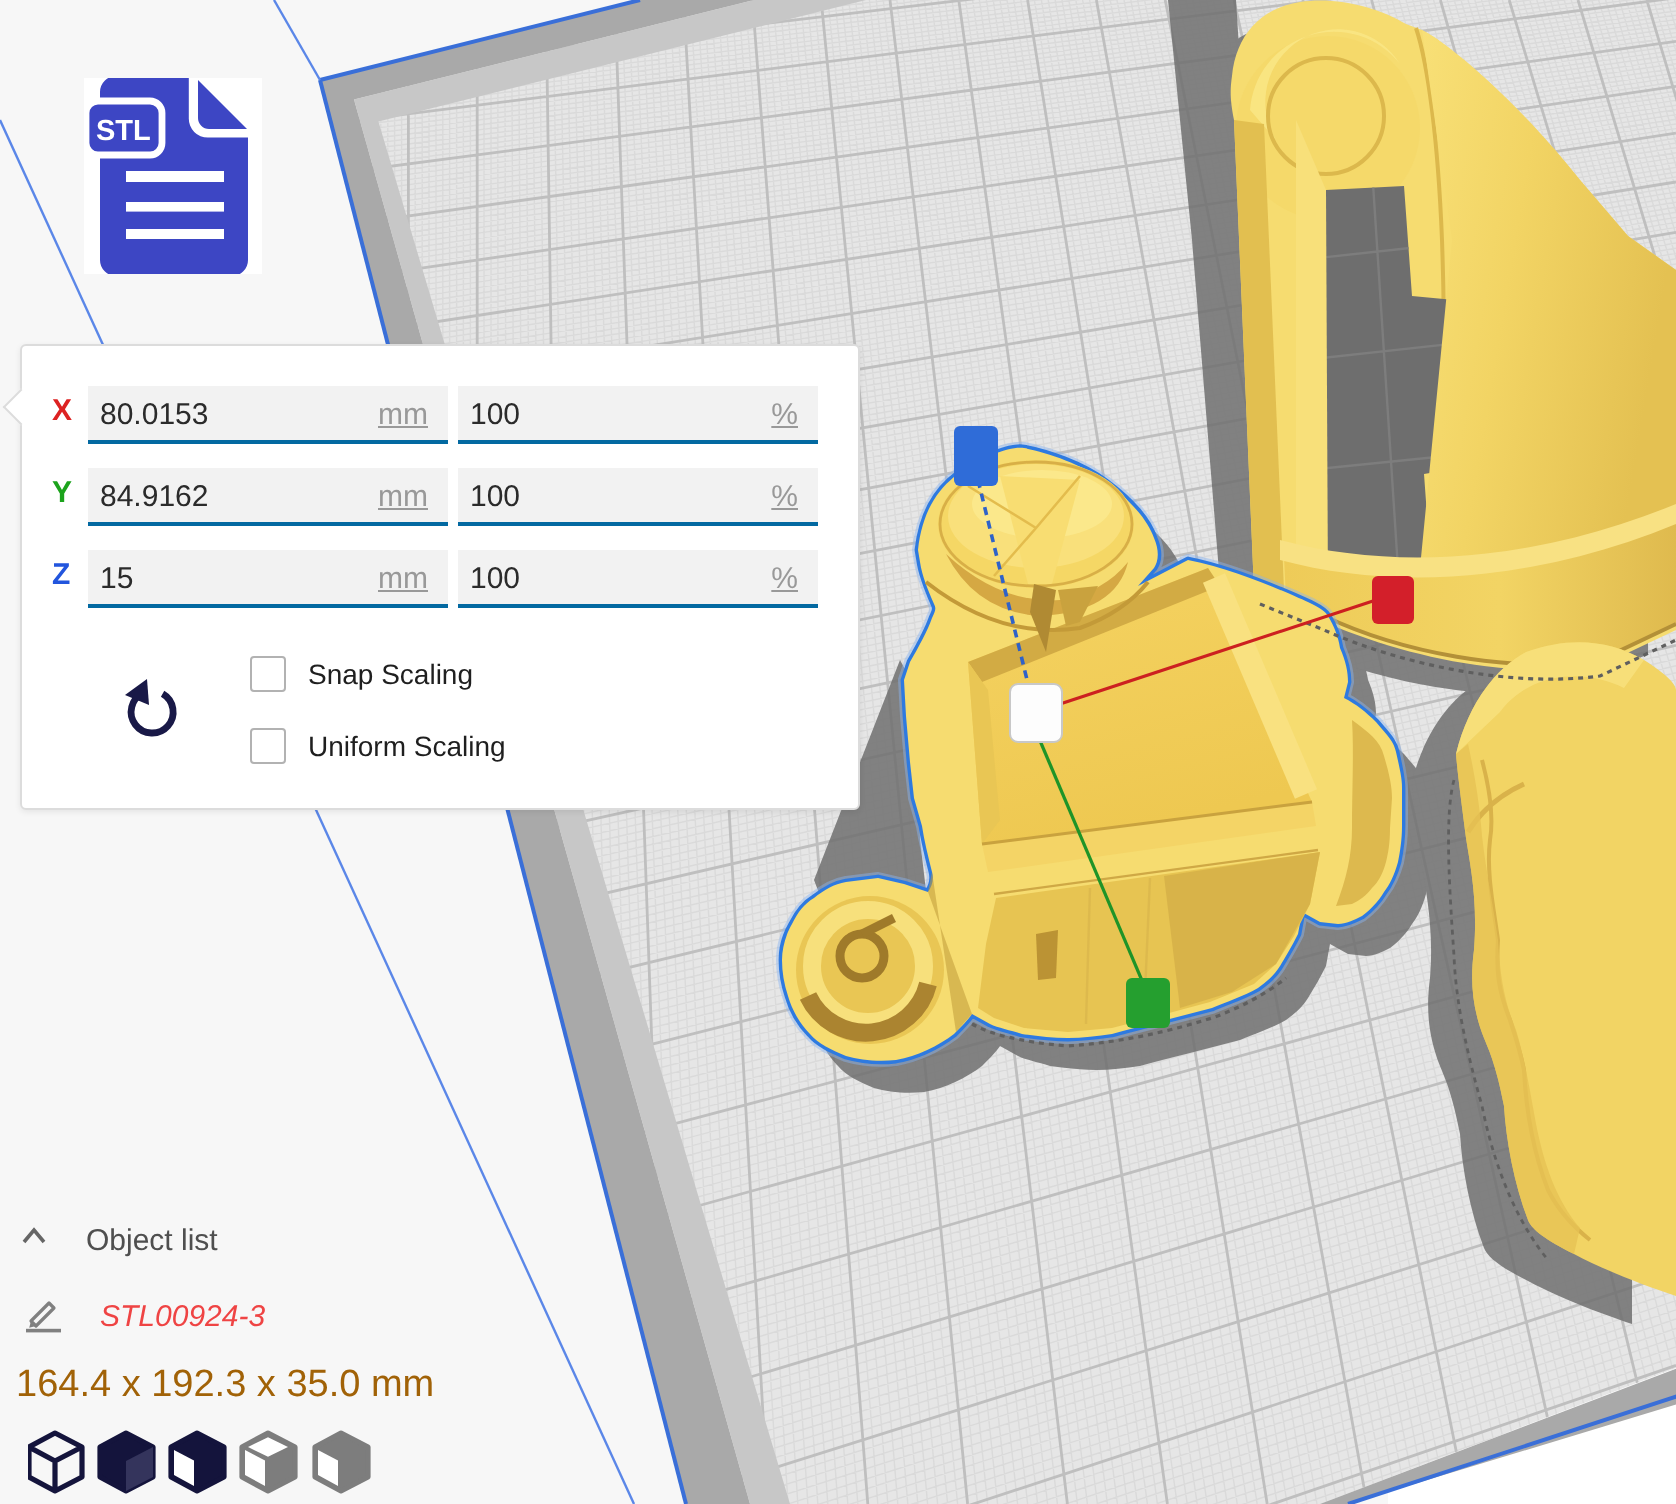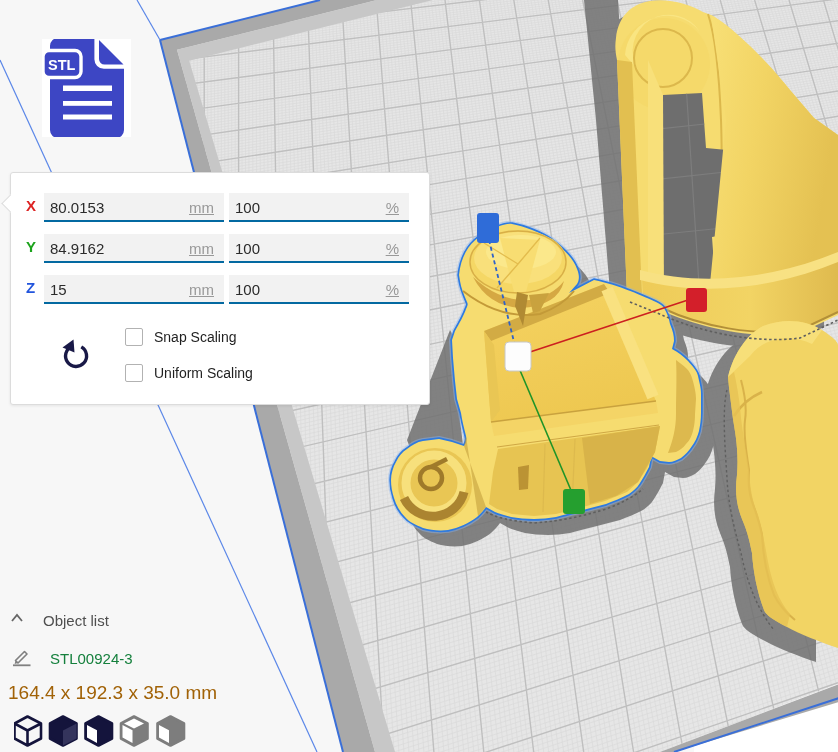--- a/index.html
+++ b/index.html
@@ -178,21 +178,21 @@
   <div class="cb" style="top:155px;"></div>
   <div class="cblabel" style="top:156px;">Snap Scaling</div>
   <div class="cb" style="top:191px;"></div>
   <div class="cblabel" style="top:192px;">Uniform Scaling</div>
 </div>
 
 <div class="blgray" style="left:43px; top:612px; color:#4f4f4f;">Object list</div>
 <svg style="position:absolute; left:10px; top:613px;" width="14" height="10" viewBox="0 0 14 10">
   <path d="M2 8 L7 2 L12 8" fill="none" stroke="#666" stroke-width="1.8"></path>
 </svg>
-<div class="blgray" style="left:50px; top:650px; color:#15803d;">STL00924-3</div>
+<div class="blgray" style="left:50px; top:650px; color:#ef4444;font-style:italic;">STL00924-3</div>
 <svg style="position:absolute; left:12px; top:647px;" width="20" height="20" viewBox="0 0 20 20">
   <path d="M3.5 13.5 L12.5 4.5 L15 7 L6 16 Z" fill="none" stroke="#808080" stroke-width="1.6" stroke-linejoin="round"></path>
   <path d="M3.5 13.5 L6 16 L2.6 16.9 Z" fill="#808080"></path>
   <rect x="1" y="17.4" width="17.5" height="1.8" fill="#808080"></rect>
 </svg>
 <div class="blgray" style="left:8px; top:682px; color:#a16207; font-size:19px;">164.4 x 192.3 x 35.0 mm</div>
 
 <svg style="position:absolute; left:14px; top:715px;" width="200" height="36" viewBox="0 0 200 36">
 
   <g transform="translate(0,1)">

